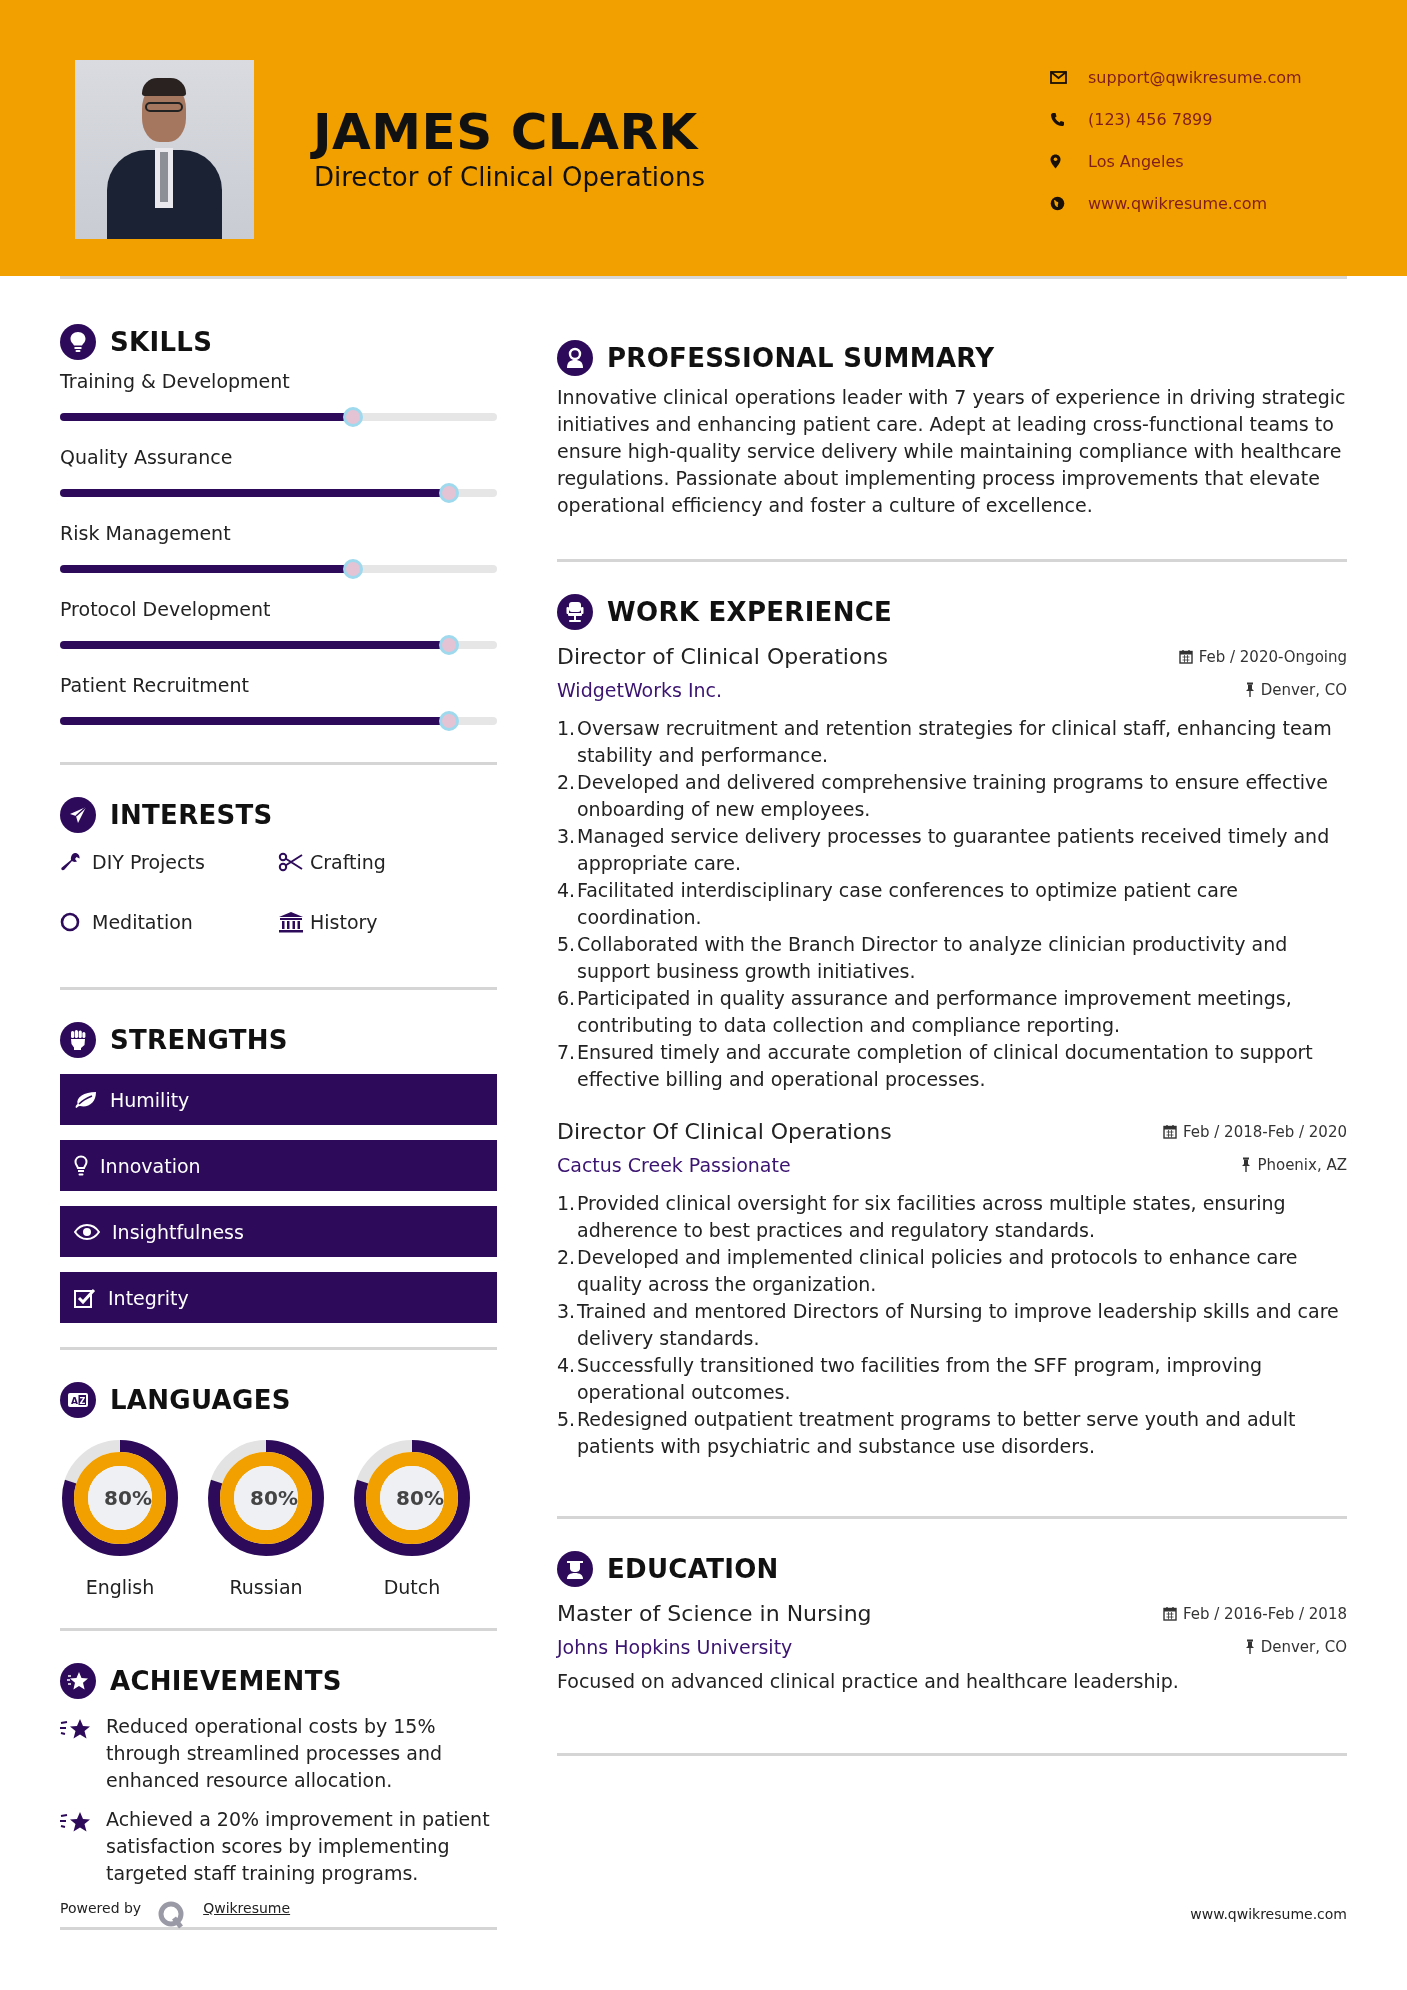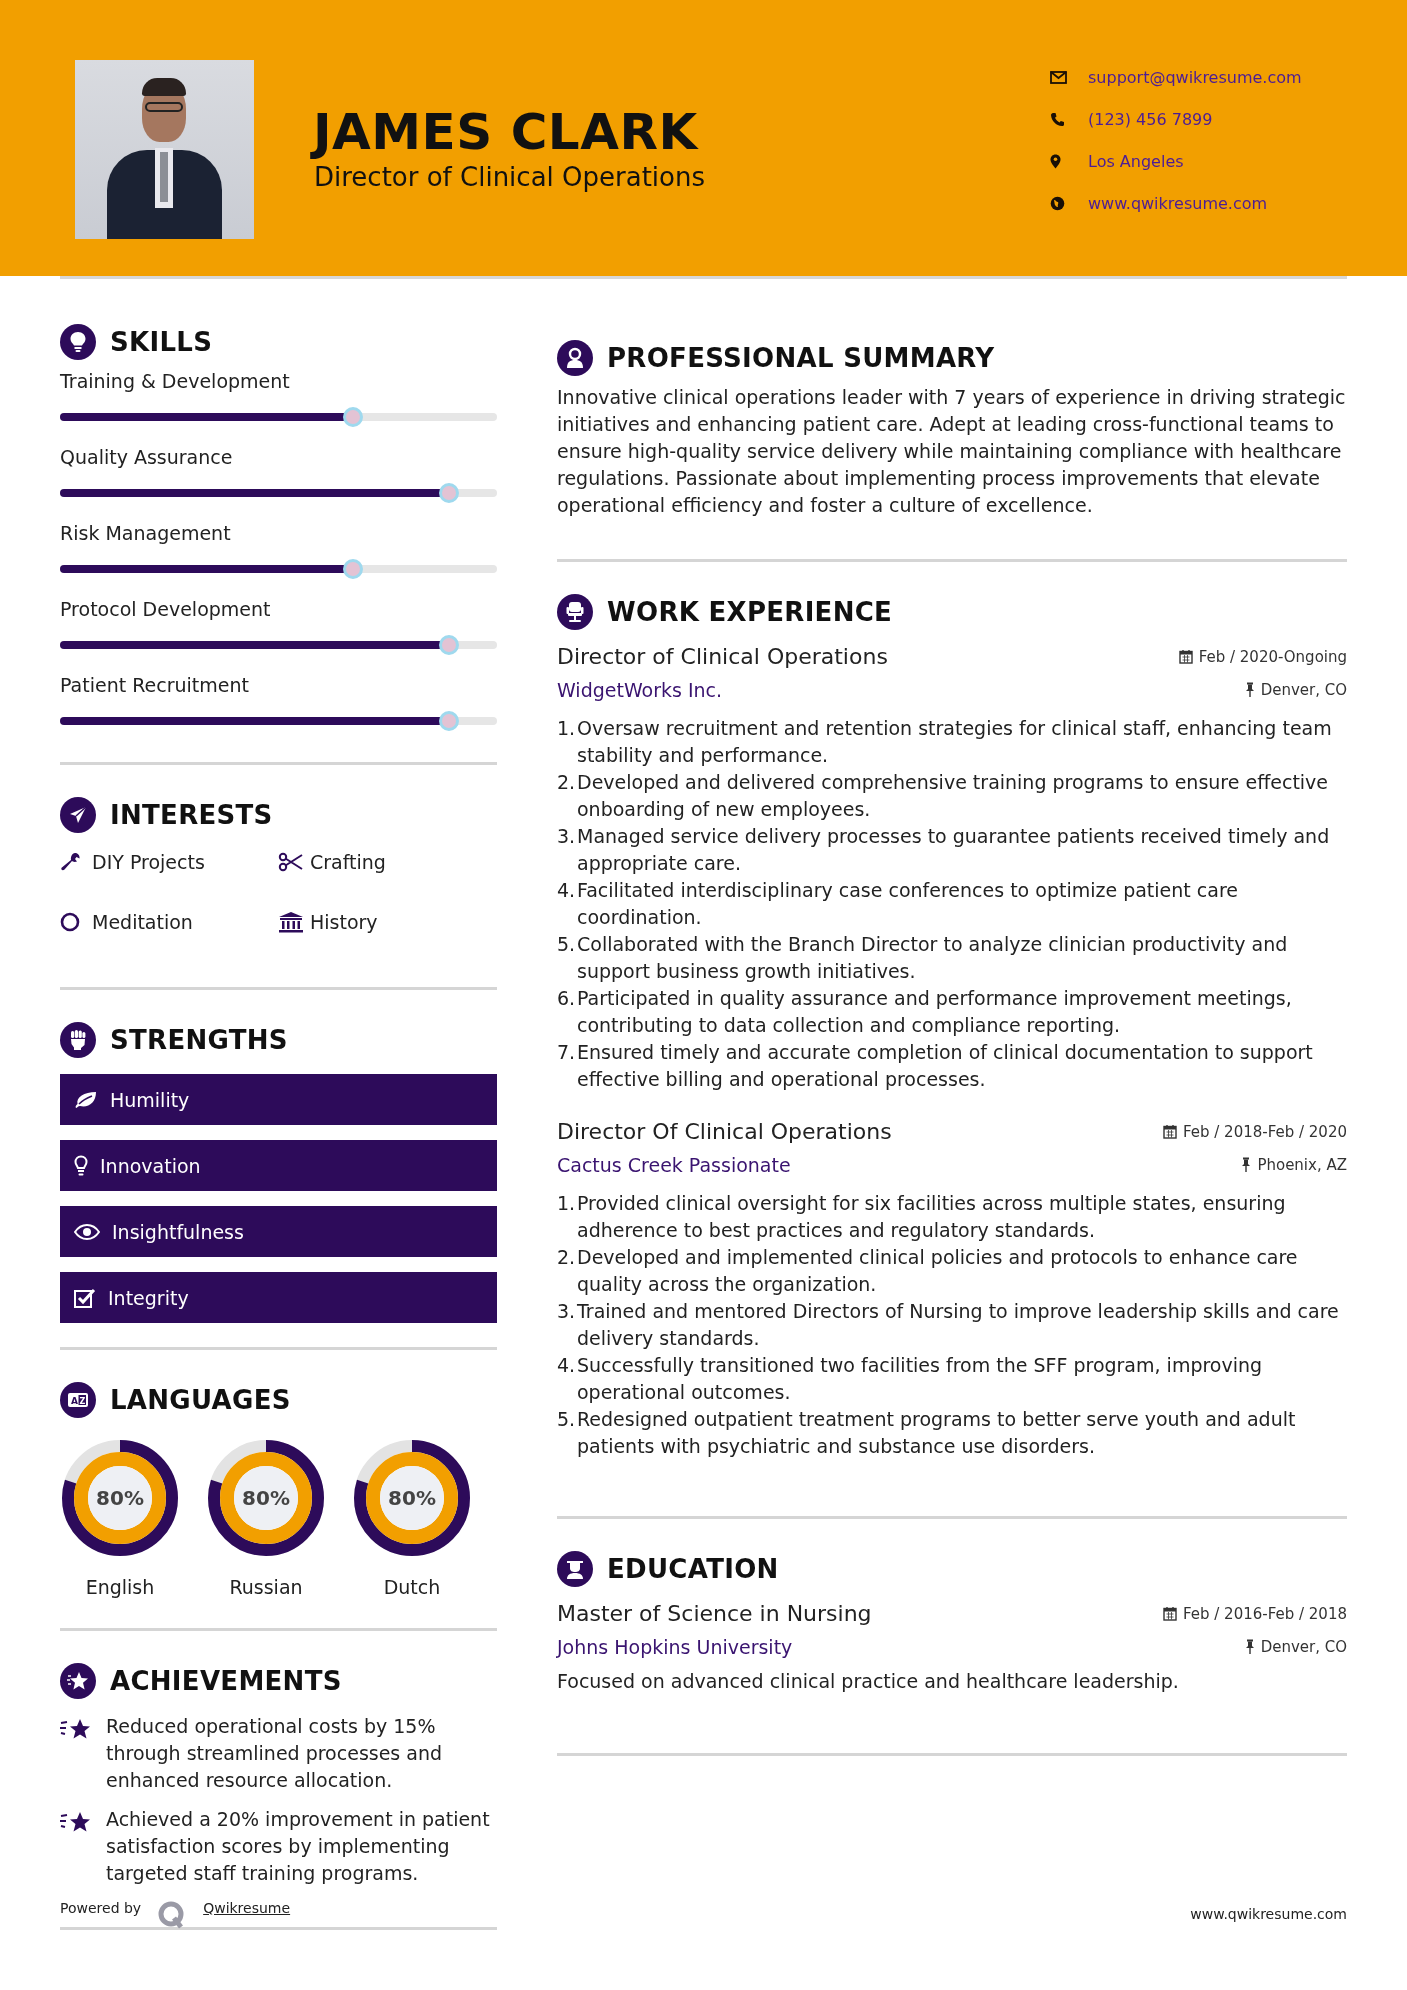--- a/index.html
+++ b/index.html
@@ -12,21 +12,21 @@
   .photo { position: absolute; left: 75px; top: 60px; width: 179px; height: 179px; background: linear-gradient(180deg,#d9dbe0 0%,#c9ccd3 100%); overflow: hidden; }
   .photo .body { position: absolute; left: 32px; top: 90px; width: 115px; height: 100px; background: #1b2233; border-radius: 40px 40px 0 0; }
   .photo .shirt { position: absolute; left: 80px; top: 88px; width: 18px; height: 60px; background: #e9e9ee; }
   .photo .tie { position: absolute; left: 85px; top: 92px; width: 8px; height: 50px; background: #8c8f96; }
   .photo .head { position: absolute; left: 67px; top: 22px; width: 44px; height: 60px; background: #a5775f; border-radius: 45% 45% 40% 40%; }
   .photo .hair { position: absolute; left: 67px; top: 18px; width: 44px; height: 18px; background: #2a2220; border-radius: 22px 22px 4px 4px; }
   .photo .glasses { position: absolute; left: 70px; top: 42px; width: 38px; height: 10px; border: 2px solid #222; border-radius: 6px; }
   .name { position: absolute; left: 313px; top: 103px; font-family: "DejaVu Sans", sans-serif; font-weight: bold; font-size: 50px; color: #111; letter-spacing: 0.5px; }
   .title { position: absolute; left: 314px; top: 162px; font-size: 26px; color: #111; }
   .contact { position: absolute; left: 1050px; top: 56px; }
-  .contact-row { display: flex; align-items: center; height: 42px; font-size: 16px; color: #4c1d95; }
+  .contact-row { display: flex; align-items: center; height: 42px; font-size: 16px; color: #7f1d1d; }
   .contact-row .ci { width: 38px; display: inline-flex; align-items: center; }
 
   
   .left { position: absolute; left: 60px; top: 320px; width: 437px; }
   .right { position: absolute; left: 557px; top: 336px; width: 790px; }
 
   .sec-head { display: flex; align-items: center; height: 44px; }
   .sec-icon { width: 36px; height: 36px; border-radius: 50%; background: #2d0b5a; display: inline-flex; align-items: center; justify-content: center; margin-right: 14px; flex: none; }
   .sec-title { font-weight: bold; font-size: 26px; color: #111; letter-spacing: 0.3px; }
   .rule { height: 3px; background: #d5d5d5; }
@@ -46,21 +46,21 @@
   
   .strengths { display: flex; flex-wrap: wrap; gap: 15px 15px; margin-top: 12px; flex-direction: column; }
   .strength { background: #2d0b5a; color: #fff; height: 51px; padding: 0 14px; display: inline-flex; align-items: center; font-size: 19px; }
   .strength .si { margin-right: 12px; display: inline-flex; }
 
   
   .langs { display: flex; gap: 26px; margin-top: 16px; }
   .lang { width: 120px; text-align: center; }
   .donut { position: relative; width: 120px; height: 120px; }
   .lang-label { margin-top: 18px; font-size: 19px; color: #222; }
-  .donut-text { position: absolute; left: 0; top: 0; width: 120px; height: 120px; display: flex; align-items: center; justify-content: center; font-weight: bold; font-size: 20px; color: #444; }
+  .donut-text { position: absolute; left: 8px; top: 0; width: 120px; height: 120px; display: flex; align-items: center; justify-content: center; font-weight: bold; font-size: 20px; color: #444; }
 
   
   .ach { display: flex; margin-top: 10px; }
   .ach .ai { width: 46px; flex: none; padding-top: 4px; }
   .ach-text { font-size: 19px; line-height: 27px; color: #222; }
 
   
   .summary { font-size: 19px; line-height: 27px; color: #222; margin-top: 4px; }
   .job-title-row { display: flex; justify-content: space-between; align-items: baseline; }
   .job-title { font-size: 22px; color: #222; }

